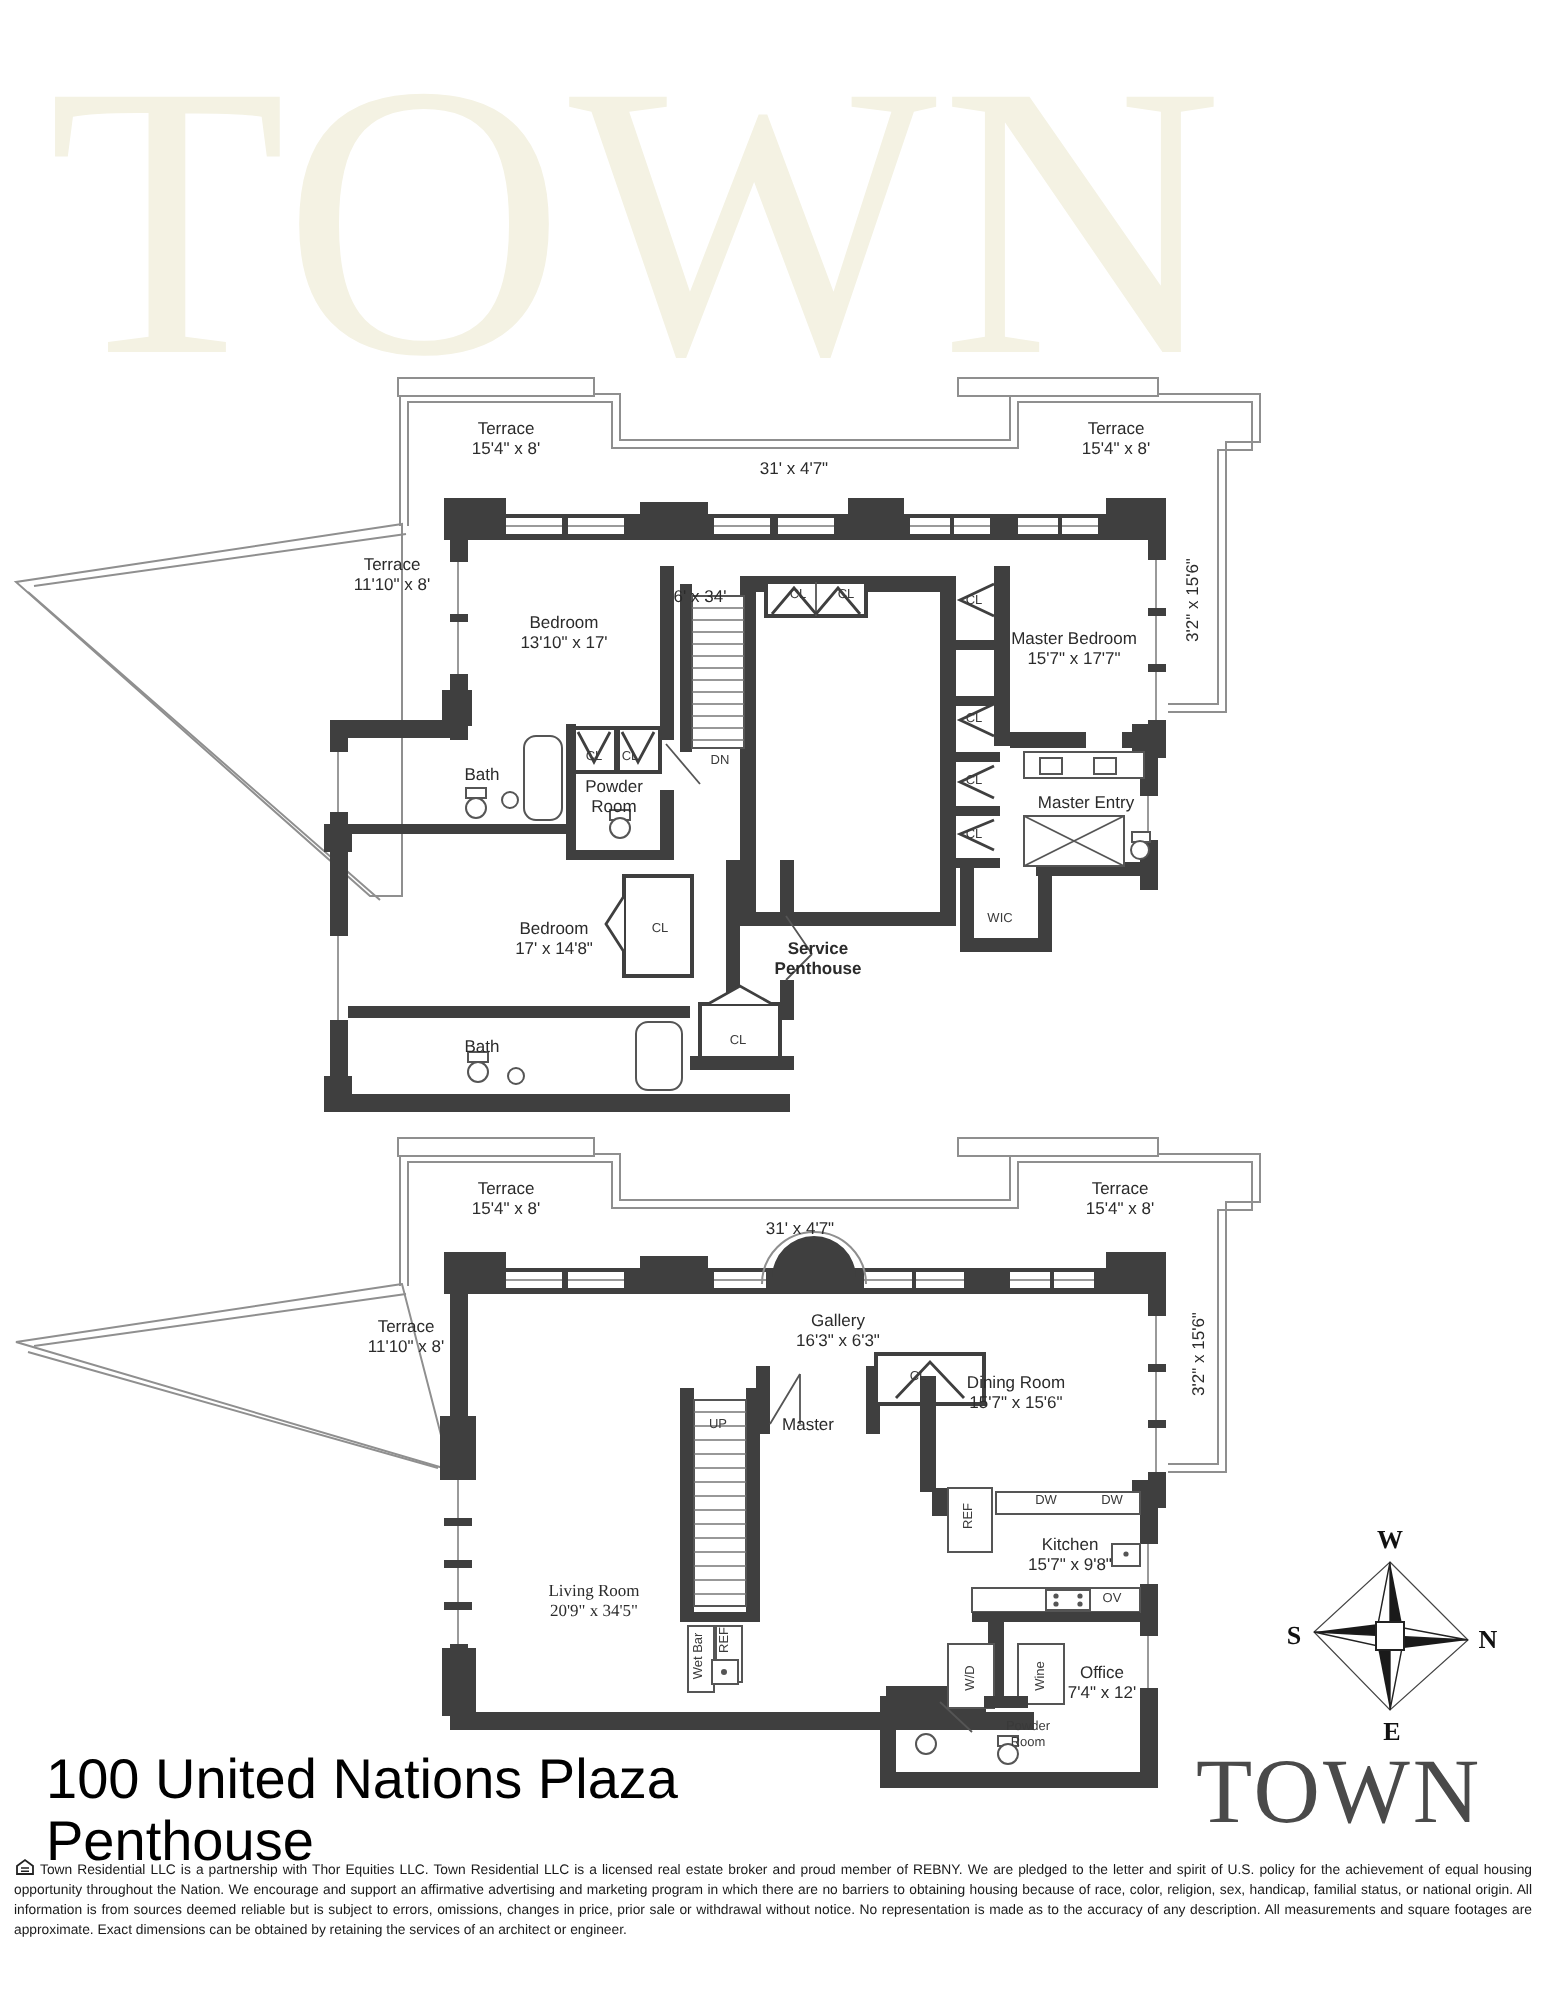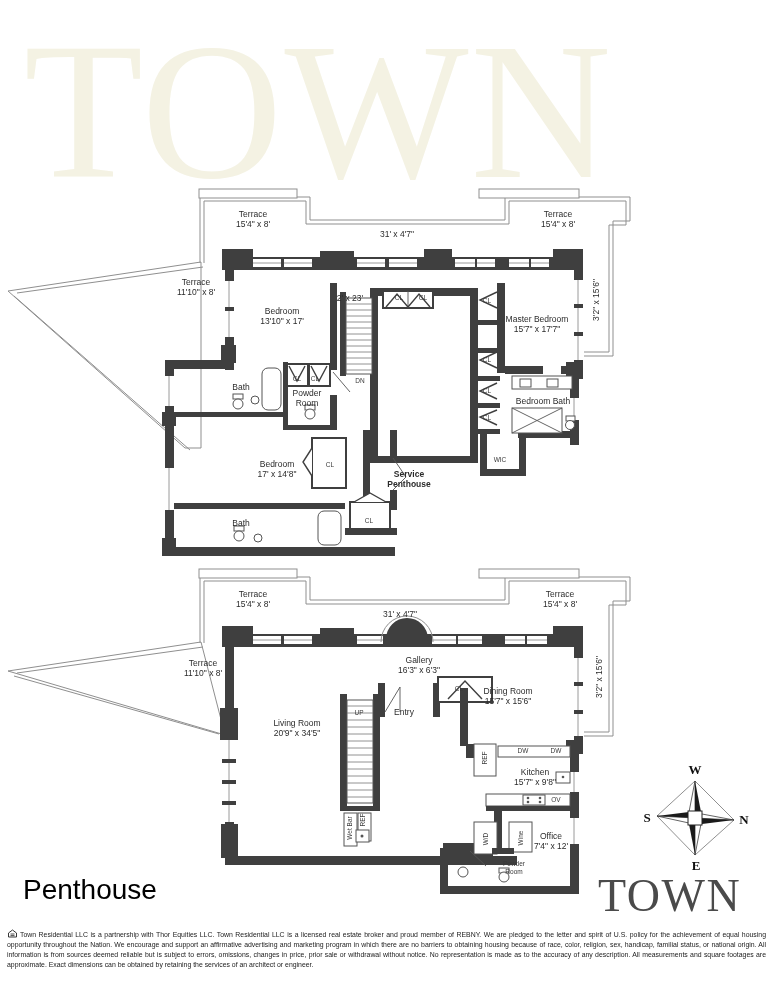--- a/index.html
+++ b/index.html
@@ -275,68 +275,69 @@
       <circle class="fx" cx="463" cy="872" r="5"></circle>
     </g>
   </svg>
 
   <div class="labels">
       <div class="plabel" style="left: 253px; top: 219px;">Terrace<div>15'4" x 8'</div></div>
       <div class="plabel" style="left: 397px; top: 234px;">31' x 4'7"</div>
       <div class="plabel" style="left: 558px; top: 219px;">Terrace<div>15'4" x 8'</div></div>
       <div class="plabel" style="left: 196px; top: 287px;">Terrace<div>11'10" x 8'</div></div>
       <div class="plabel" style="left: 282px; top: 316px;">Bedroom<div>13'10" x 17'</div></div>
-      <div class="plabel" style="left: 350px; top: 298px;">2' x 23'</div>
+      <div class="plabel" style="left: 350px; top: 298px;">6' x 34'</div>
       <div class="plabel small" style="left: 399px; top: 298px;">CL</div>
       <div class="plabel small" style="left: 423px; top: 298px;">CL</div>
       <div class="plabel small" style="left: 487px; top: 301px;">CL</div>
       <div class="plabel" style="left: 537px; top: 324px;">Master Bedroom<div>15'7" x 17'7"</div></div>
       <div class="plabel rot" style="left: 596px; top: 300px;">3'2" x 15'6"</div>
       <div class="plabel small" style="left: 487px; top: 360px;">CL</div>
       <div class="plabel small" style="left: 487px; top: 391px;">CL</div>
       <div class="plabel small" style="left: 487px; top: 418px;">CL</div>
-      <div class="plabel" style="left: 543px; top: 401px;">Bedroom Bath</div>
+      <div class="plabel" style="left: 543px; top: 401px;">Master Entry</div>
       <div class="plabel small" style="left: 500px; top: 460px;">WIC</div>
       <div class="plabel" style="left: 241px; top: 387px;">Bath</div>
       <div class="plabel small" style="left: 297px; top: 379px;">CL</div>
       <div class="plabel small" style="left: 315px; top: 379px;">CL</div>
       <div class="plabel" style="left: 307px; top: 398px;">Powder<div>Room</div></div>
       <div class="plabel small" style="left: 360px; top: 381px;">DN</div>
       <div class="plabel" style="left: 277px; top: 469px;">Bedroom<div>17' x 14'8"</div></div>
       <div class="plabel small" style="left: 330px; top: 465px;">CL</div>
       <div class="plabel" style="left: 409px; top: 479px; font-weight: bold;">Service<div>Penthouse</div></div>
       <div class="plabel small" style="left: 369px; top: 521px;">CL</div>
       <div class="plabel" style="left: 241px; top: 523px;">Bath</div>
     </div>
   <div class="labels">
       <div class="plabel" style="left: 253px; top: 599px;">Terrace<div>15'4" x 8'</div></div>
       <div class="plabel" style="left: 400px; top: 614px;">31' x 4'7"</div>
       <div class="plabel" style="left: 560px; top: 599px;">Terrace<div>15'4" x 8'</div></div>
       <div class="plabel" style="left: 203px; top: 668px;">Terrace<div>11'10" x 8'</div></div>
       <div class="plabel" style="left: 419px; top: 665px;">Gallery<div>16'3" x 6'3"</div></div>
       <div class="plabel small" style="left: 459px; top: 689px;">CL</div>
-      <div class="plabel" style="left: 404px; top: 712px;">Entry</div>
+      <div class="plabel" style="left: 404px; top: 712px;">Master</div>
       <div class="plabel small" style="left: 359px; top: 713px;">UP</div>
-      <div class="plabel" style="left: 297px; top: 728px;">Living Room<div>20'9" x 34'5"</div></div>
+      <div class="plabel" style="left: 297px; top: 800px; font-family: Liberation Serif, serif;">Living Room<div>20'9" x 34'5"</div></div>
       <div class="plabel" style="left: 508px; top: 696px;">Dining Room<div>15'7" x 15'6"</div></div>
       <div class="plabel rot" style="left: 599px; top: 677px;">3'2" x 15'6"</div>
       <div class="plabel small" style="left: 523px; top: 751px;">DW</div>
       <div class="plabel small" style="left: 556px; top: 751px;">DW</div>
       <div class="plabel small rot" style="left: 485px; top: 758px;">REF</div>
       <div class="plabel" style="left: 535px; top: 777px;">Kitchen<div>15'7" x 9'8"</div></div>
       <div class="plabel small" style="left: 556px; top: 800px;">OV</div>
       <div class="plabel small rot" style="left: 486px; top: 839px;">W/D</div>
       <div class="plabel small rot" style="left: 521px; top: 838px;">Wine</div>
       <div class="plabel" style="left: 551px; top: 841px;">Office<div>7'4" x 12'</div></div>
       <div class="plabel small" style="left: 514px; top: 868px;">Powder<div>Room</div></div>
       <div class="plabel small rot" style="left: 350px; top: 828px;">Wet Bar</div>
       <div class="plabel small rot" style="left: 363px; top: 820px;">REF</div>
     </div>
 
   <div class="addr">
+    <div>100 United Nations Plaza</div>
     <div>Penthouse</div>
   </div>
 
   <svg class="compass" width="130" height="115" viewBox="0 0 130 115">
     <path d="M62,21 L101,60 L62,95 L24,56 Z" fill="none" stroke="#444" stroke-width="0.6"></path>
     <path d="M62,21 L56,52 L62,58 Z" fill="#fff" stroke="#222" stroke-width="0.7"></path>
     <path d="M62,21 L68,52 L62,58 Z" fill="#1a1a1a"></path>
     <path d="M101,60 L69,54 L62,58 Z" fill="#fff" stroke="#222" stroke-width="0.7"></path>
     <path d="M101,60 L69,64 L62,58 Z" fill="#1a1a1a"></path>
     <path d="M62,95 L68,64 L62,58 Z" fill="#fff" stroke="#222" stroke-width="0.7"></path>

